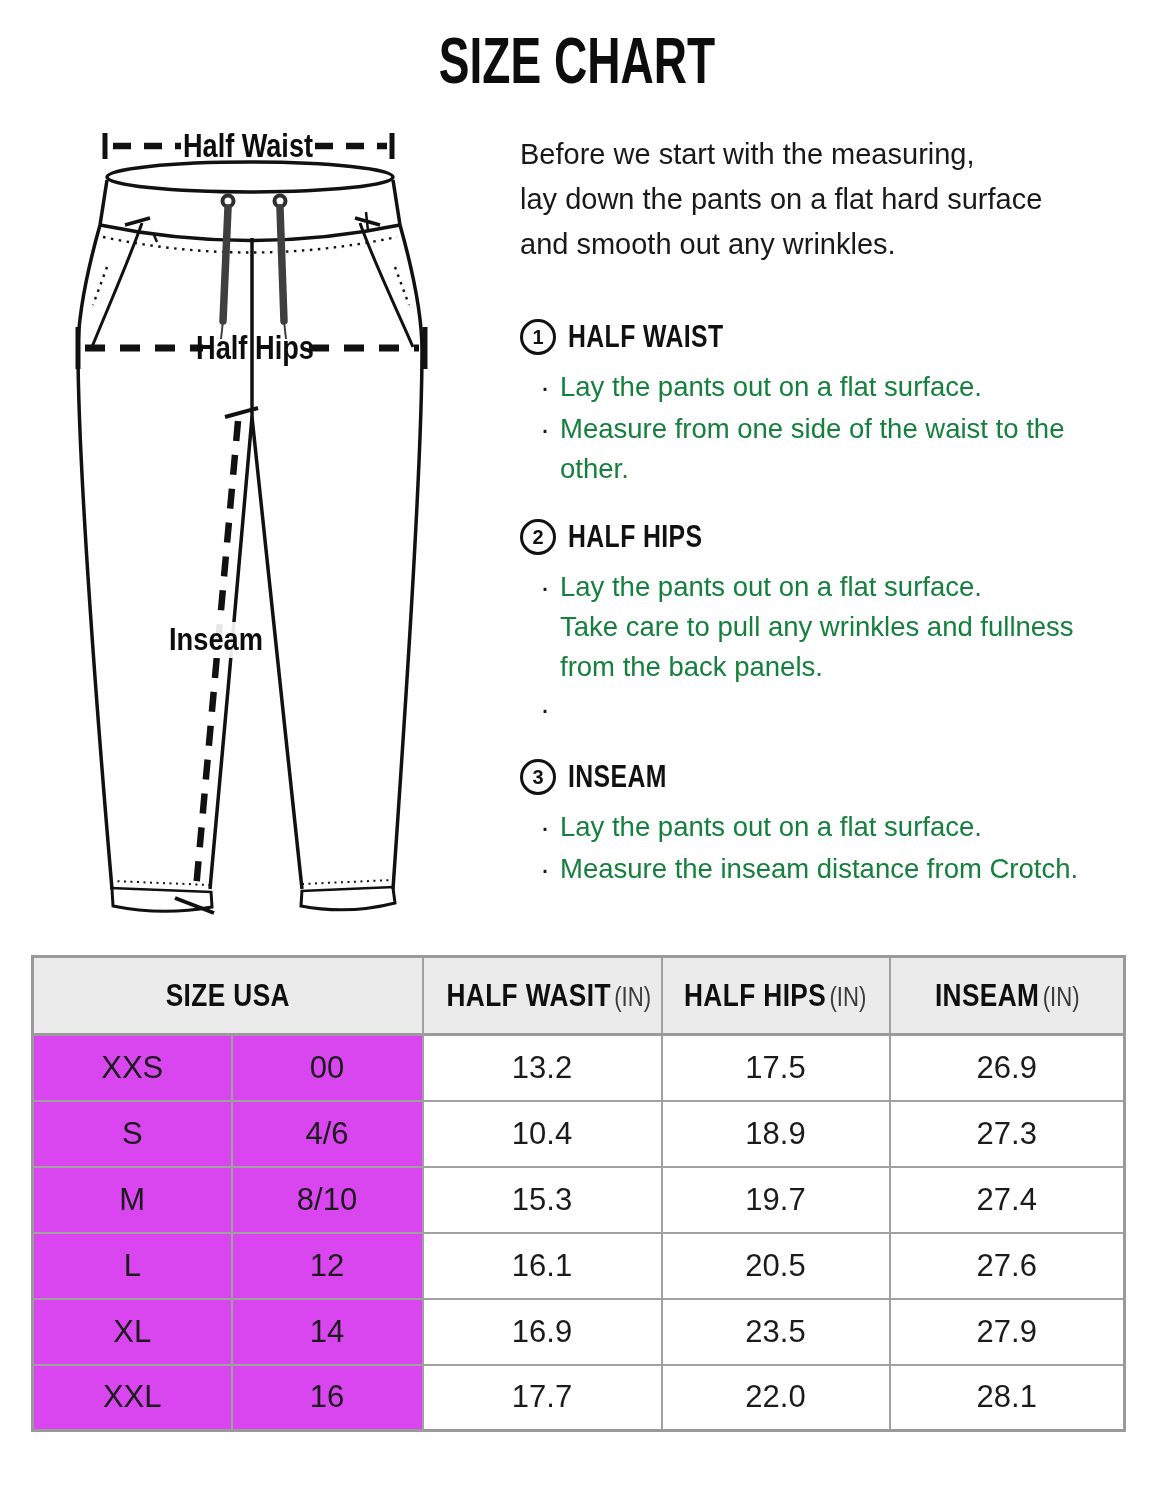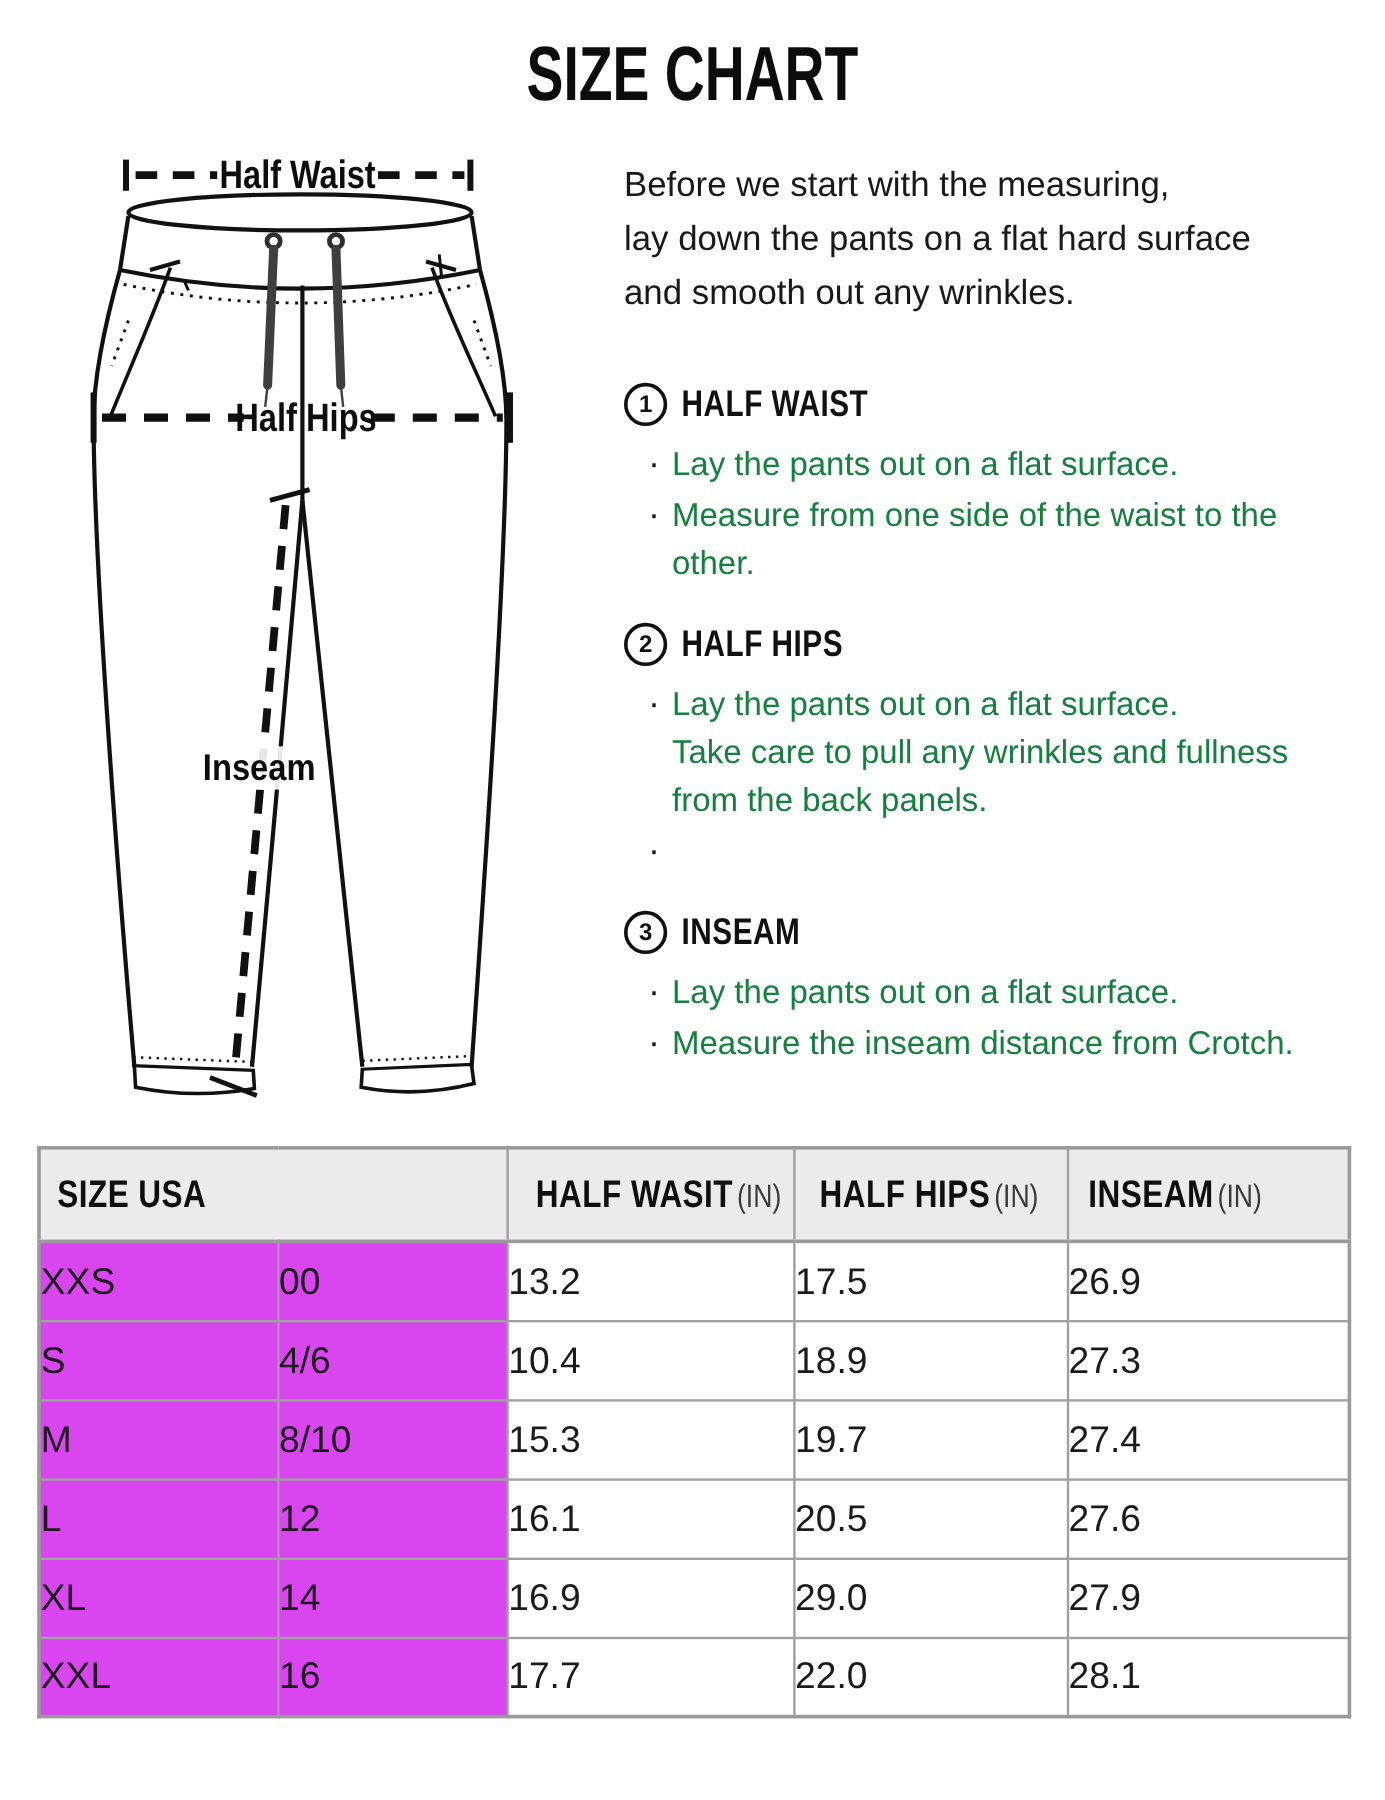--- a/index.html
+++ b/index.html
@@ -20,21 +20,21 @@
         display:flex;align-items:center;justify-content:center;
         font-size:20px;font-weight:700;line-height:1;}
   .sec-title{display:inline-block;font-size:31px;font-weight:700;letter-spacing:.5px;
              transform:scaleX(.8);transform-origin:left center;white-space:nowrap;}
   .bullet{display:flex;padding-left:20px;margin:2px 0;}
   .dot{flex:0 0 20px;font-size:30px;line-height:40px;color:#191919;}
   .btxt{font-size:27.5px;line-height:40px;white-space:pre-wrap;color:#15803d;}
   
   .size-table{position:absolute;left:31px;top:955px;width:1092px;border-collapse:collapse;
               table-layout:fixed;}
-  .size-table th,.size-table td{border:2px solid #a0a0a0;text-align:left;vertical-align:middle;padding:0;}
+  .size-table th,.size-table td{border:2px solid #a0a0a0;text-align:center;vertical-align:middle;padding:0;}
   .size-table{border:3px solid #9a9a9a;}
   .size-table thead tr{height:78px;}
   .size-table tbody tr{height:66px;}
   .size-table thead th{background:#ebebeb;border-bottom:3px solid #9a9a9a;}
   .hcell{display:inline-block;transform:scaleX(.82);transform-origin:center;white-space:nowrap;}
   .hname{font-size:32px;font-weight:700;letter-spacing:.5px;color:#0f0f0f;}
   .hunit{font-size:27px;font-weight:400;color:#3a3a3a;margin-left:4px;}
   .size-table tbody td{font-size:31px;color:#1b1b1b;background:#ffffff;}
   .size-table tbody td.sizecol{background:#d946ef;}
   
@@ -229,21 +229,21 @@
         <td class="sizecol">L</td>
         <td class="sizecol">12</td>
         <td>16.1</td>
         <td>20.5</td>
         <td>27.6</td>
       </tr>
       <tr>
         <td class="sizecol">XL</td>
         <td class="sizecol">14</td>
         <td>16.9</td>
-        <td>29.0</td>
+        <td>23.5</td>
         <td>27.9</td>
       </tr>
       <tr>
         <td class="sizecol">XXL</td>
         <td class="sizecol">16</td>
         <td>17.7</td>
         <td>22.0</td>
         <td>28.1</td>
       </tr>
     </tbody>

